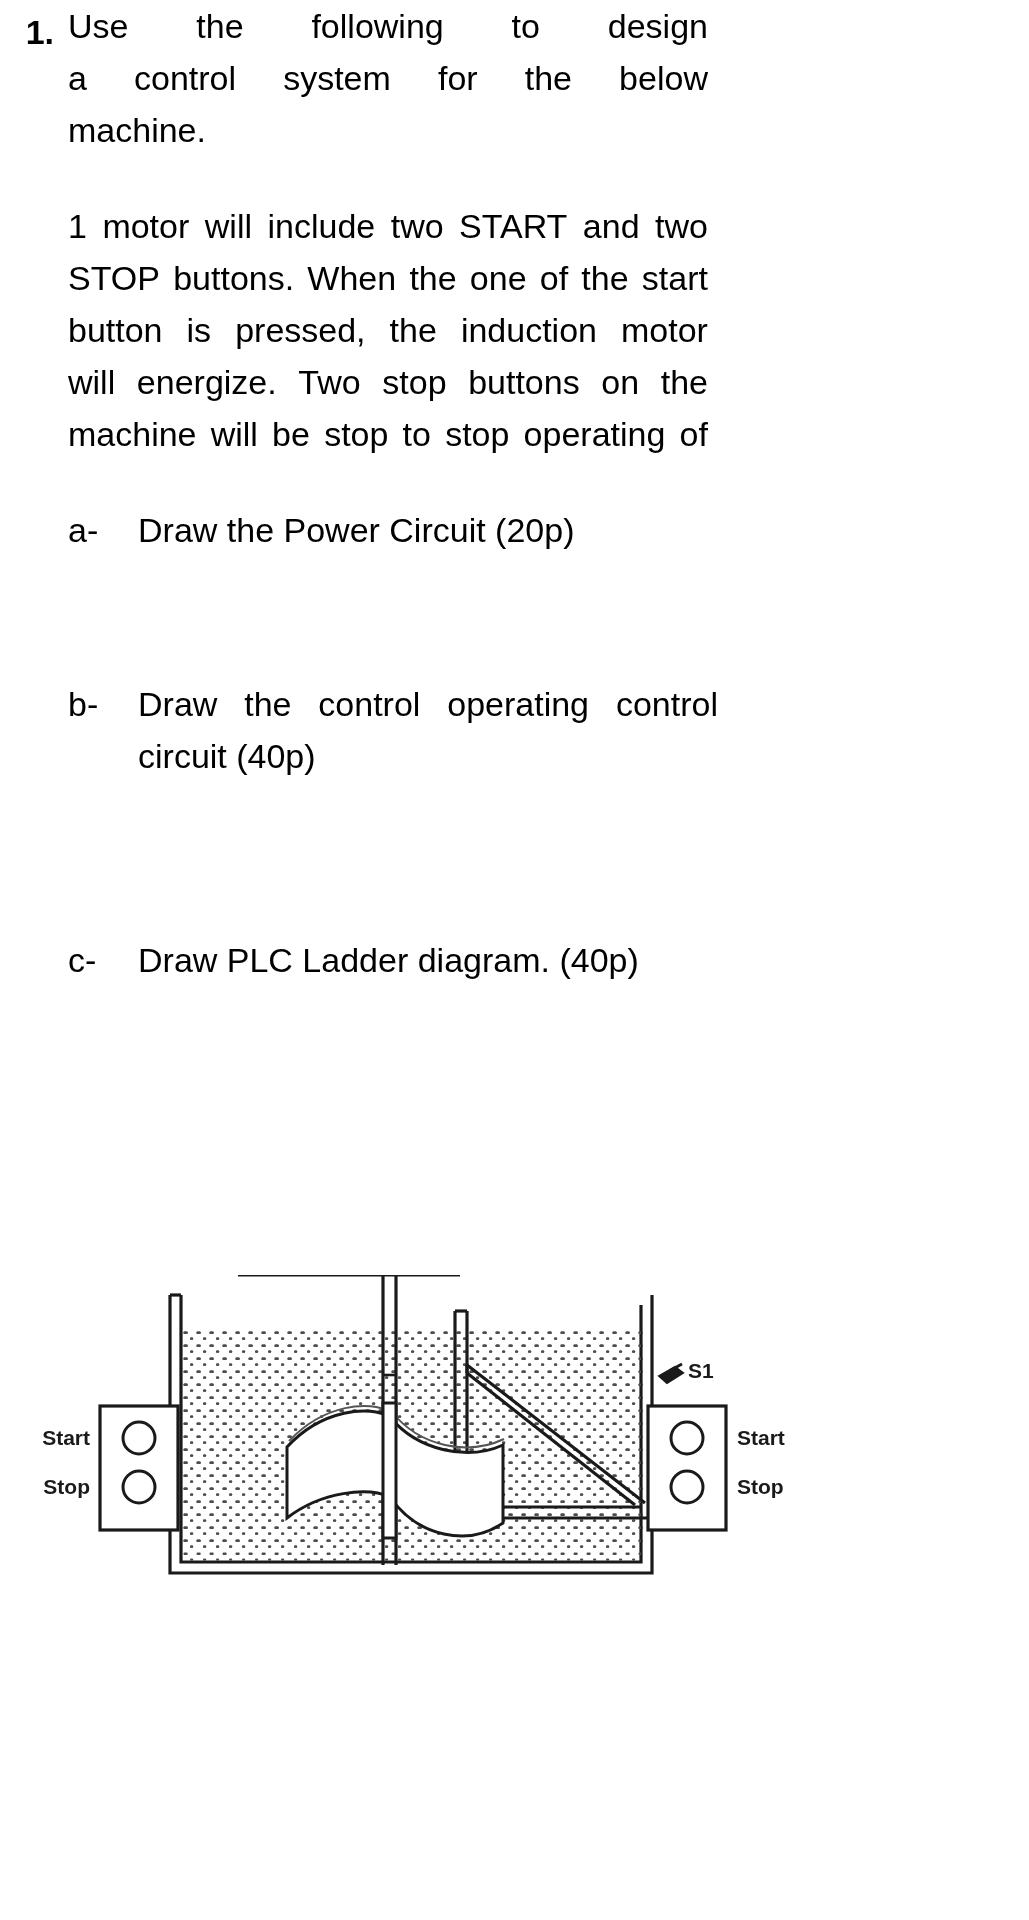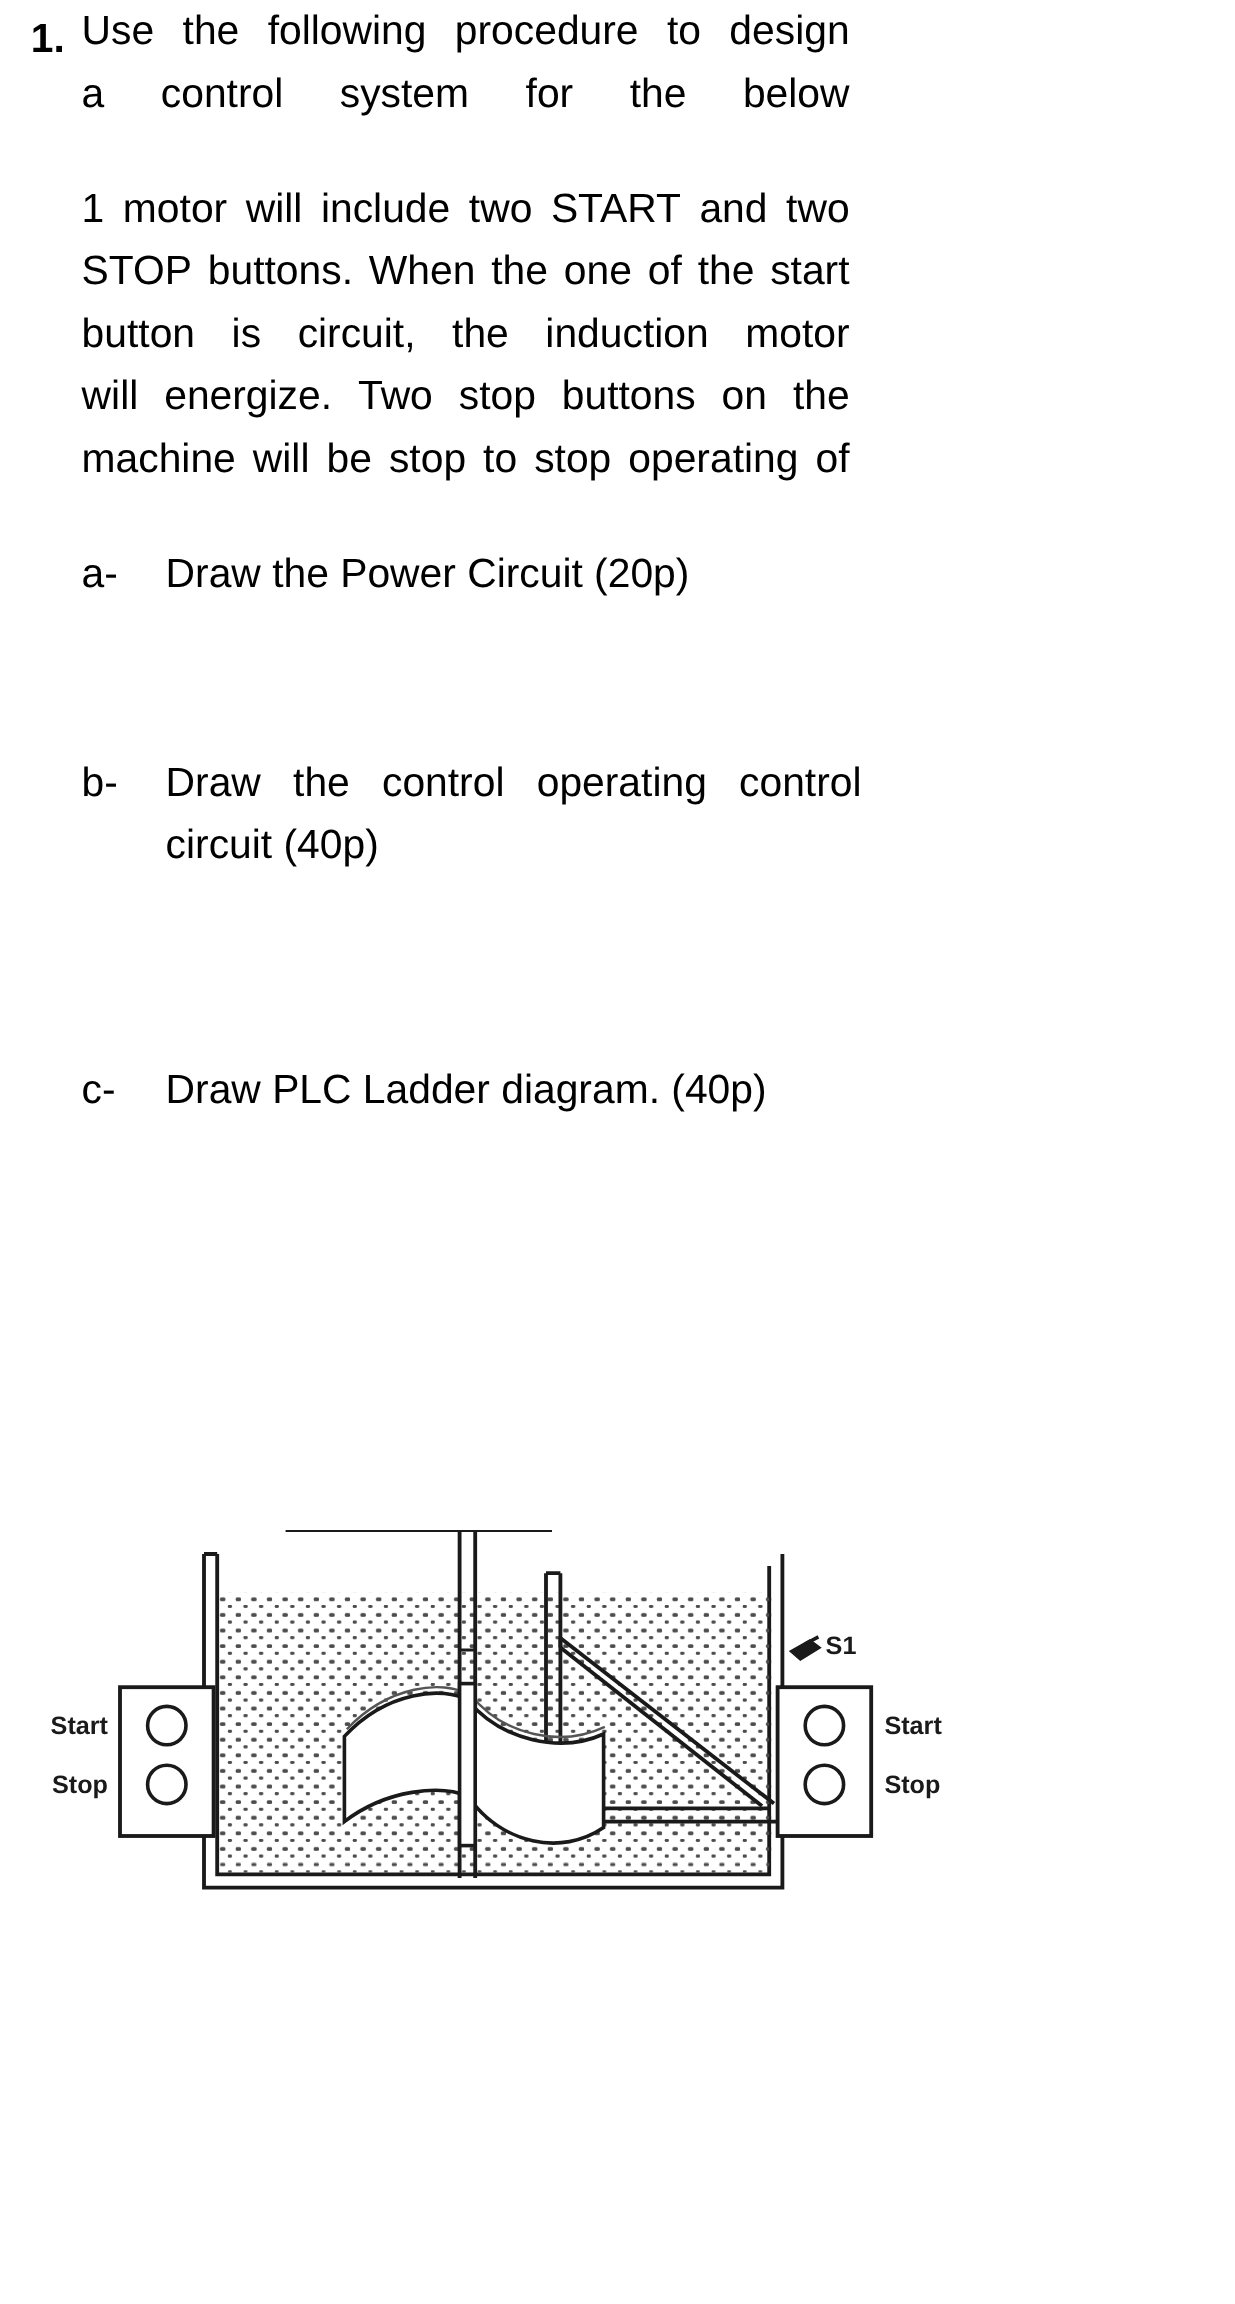--- a/index.html
+++ b/index.html
@@ -105,31 +105,33 @@
 
   <div class="q-row">
     <div class="q-number">1.</div>
     <div class="q-body">
 
       <div class="para">
         <div class="jline">
           <span>Use</span>
           <span>the</span>
           <span>following</span>
-          <span>procedure</span>
           <span>to</span>
           <span>design</span>
         </div>
         <div class="jline">
           <span>a</span>
           <span>control</span>
           <span>system</span>
           <span>for</span>
           <span>the</span>
           <span>below</span>
+        </div>
+        <div class="jline last">
+          <span>machine.</span>
         </div>
       </div>
 
       <div class="spacer-lg"></div>
 
       <div class="para">
         <div class="jline">
           <span>1</span>
           <span>motor</span>
           <span>will</span>
@@ -145,21 +147,21 @@
           <span>When</span>
           <span>the</span>
           <span>one</span>
           <span>of</span>
           <span>the</span>
           <span>start</span>
         </div>
         <div class="jline">
           <span>button</span>
           <span>is</span>
-          <span>circuit,</span>
+          <span>pressed,</span>
           <span>the</span>
           <span>induction</span>
           <span>motor</span>
         </div>
         <div class="jline">
           <span>will</span>
           <span>energize.</span>
           <span>Two</span>
           <span>stop</span>
           <span>buttons</span>

